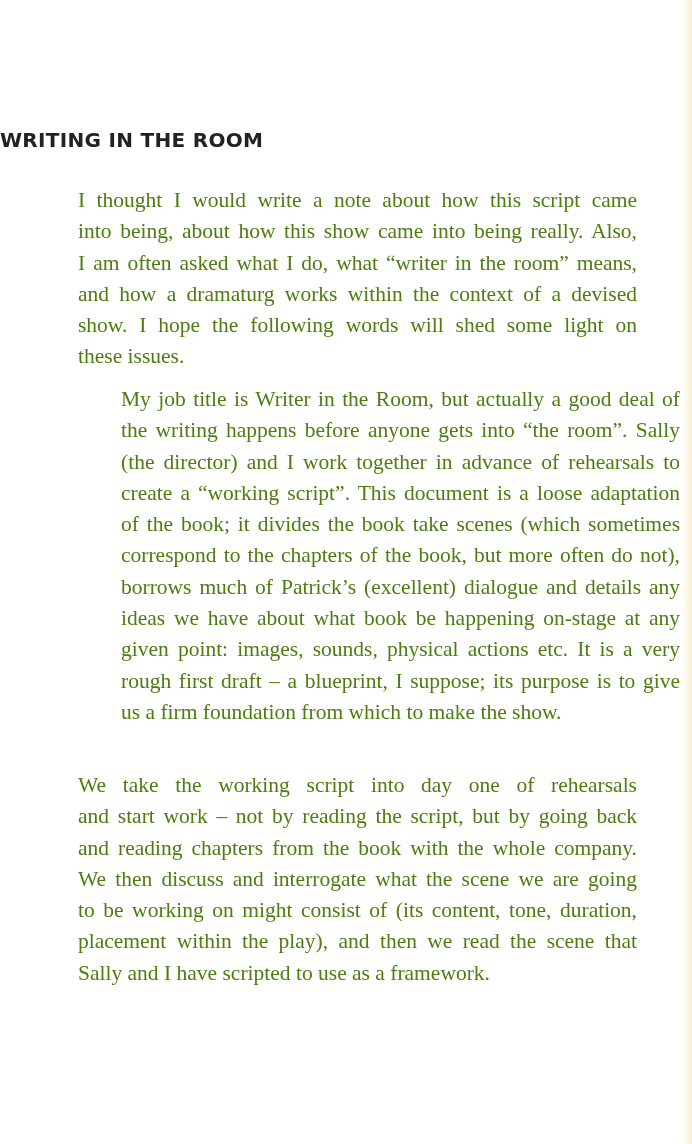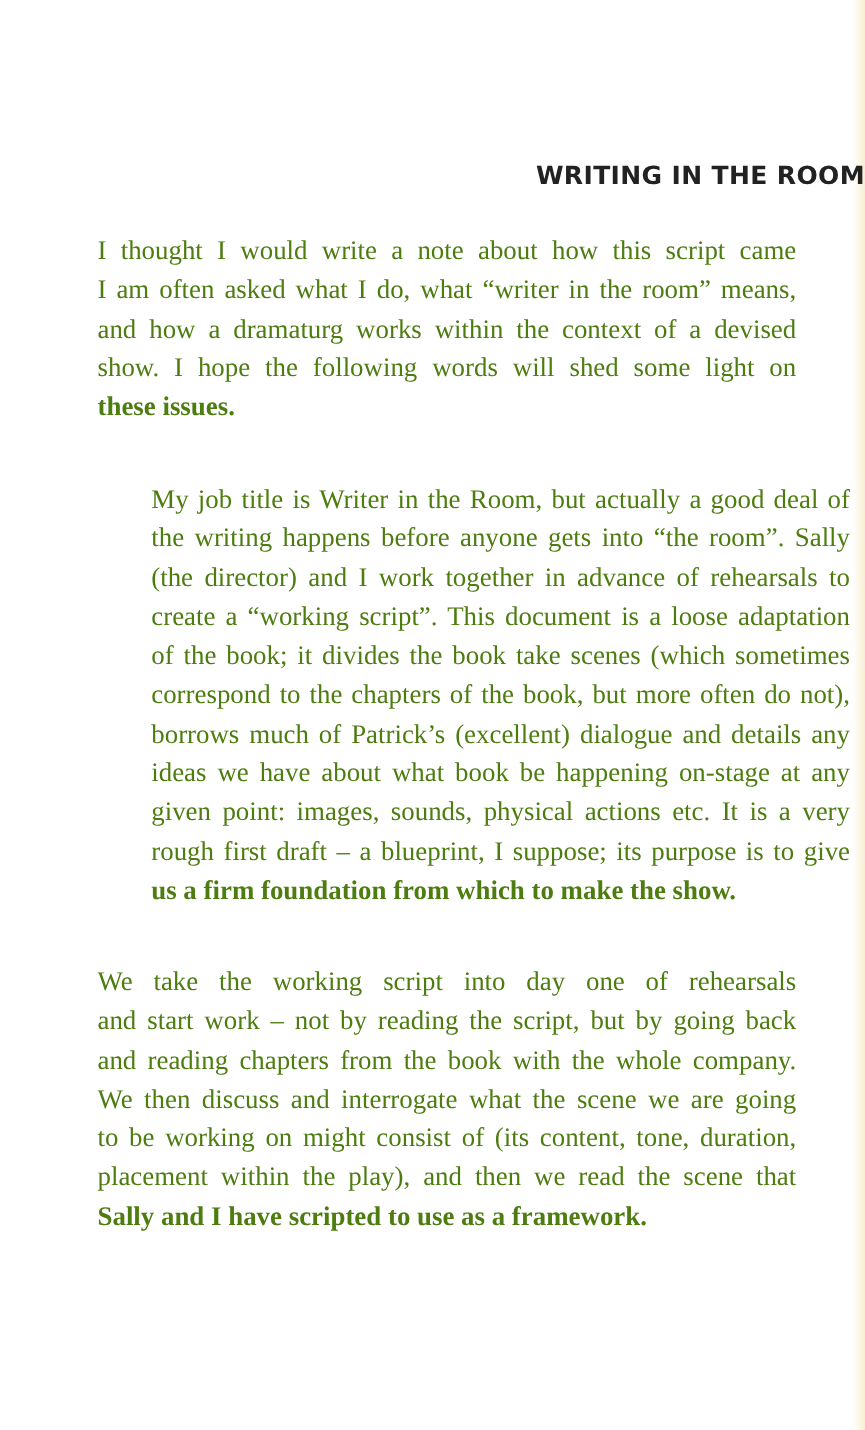--- a/index.html
+++ b/index.html
@@ -15,21 +15,21 @@
       top: 0; right: 0;
       width: 10px;
       height: 1144px;
       background: linear-gradient(to right, rgba(255,255,255,0), #fbf6e4 60%, #f7efd2);
     }
     .heading {
       position: absolute;
       top: 128px;
       left: 0;
       width: 692px;
-      text-align: right;
+      text-align: left;
       font-family: "DejaVu Sans", sans-serif;
       font-weight: bold;
       font-size: 20px;
       letter-spacing: 0.3px;
       color: #222222;
       margin: 0;
     }
     .body-text {
       position: absolute;
       left: 78px;
@@ -43,36 +43,36 @@
       display: block;
       height: 31.3px;
       line-height: 31.3px;
       text-align: justify;
       text-align-last: justify;
       white-space: nowrap;
       overflow: visible;
     }
     .line.last {
       text-align-last: left;
-      font-weight: bold;
     }
     .p1 { top: 185px; }
     .p2 { top: 384px; margin-left: 43px; }
     .p3 { top: 770px; }
   </style>
 </head>
 <body>
 
 <div class="page-edge"></div>
 
 <h1 class="heading">WRITING IN THE ROOM</h1>
 
 <div class="body-text p1">
   <p class="para">
     <span class="line">I thought I would write a note about how this script came</span>
+    <span class="line">into being, about how this show came into being really. Also,</span>
     <span class="line">I am often asked what I do, what “writer in the room” means,</span>
     <span class="line">and how a dramaturg works within the context of a devised</span>
     <span class="line">show. I hope the following words will shed some light on</span>
     <span class="line last">these issues.</span>
   </p>
 </div>
 
 <div class="body-text p2">
   <p class="para">
     <span class="line">My job title is Writer in the Room, but actually a good deal of</span>

